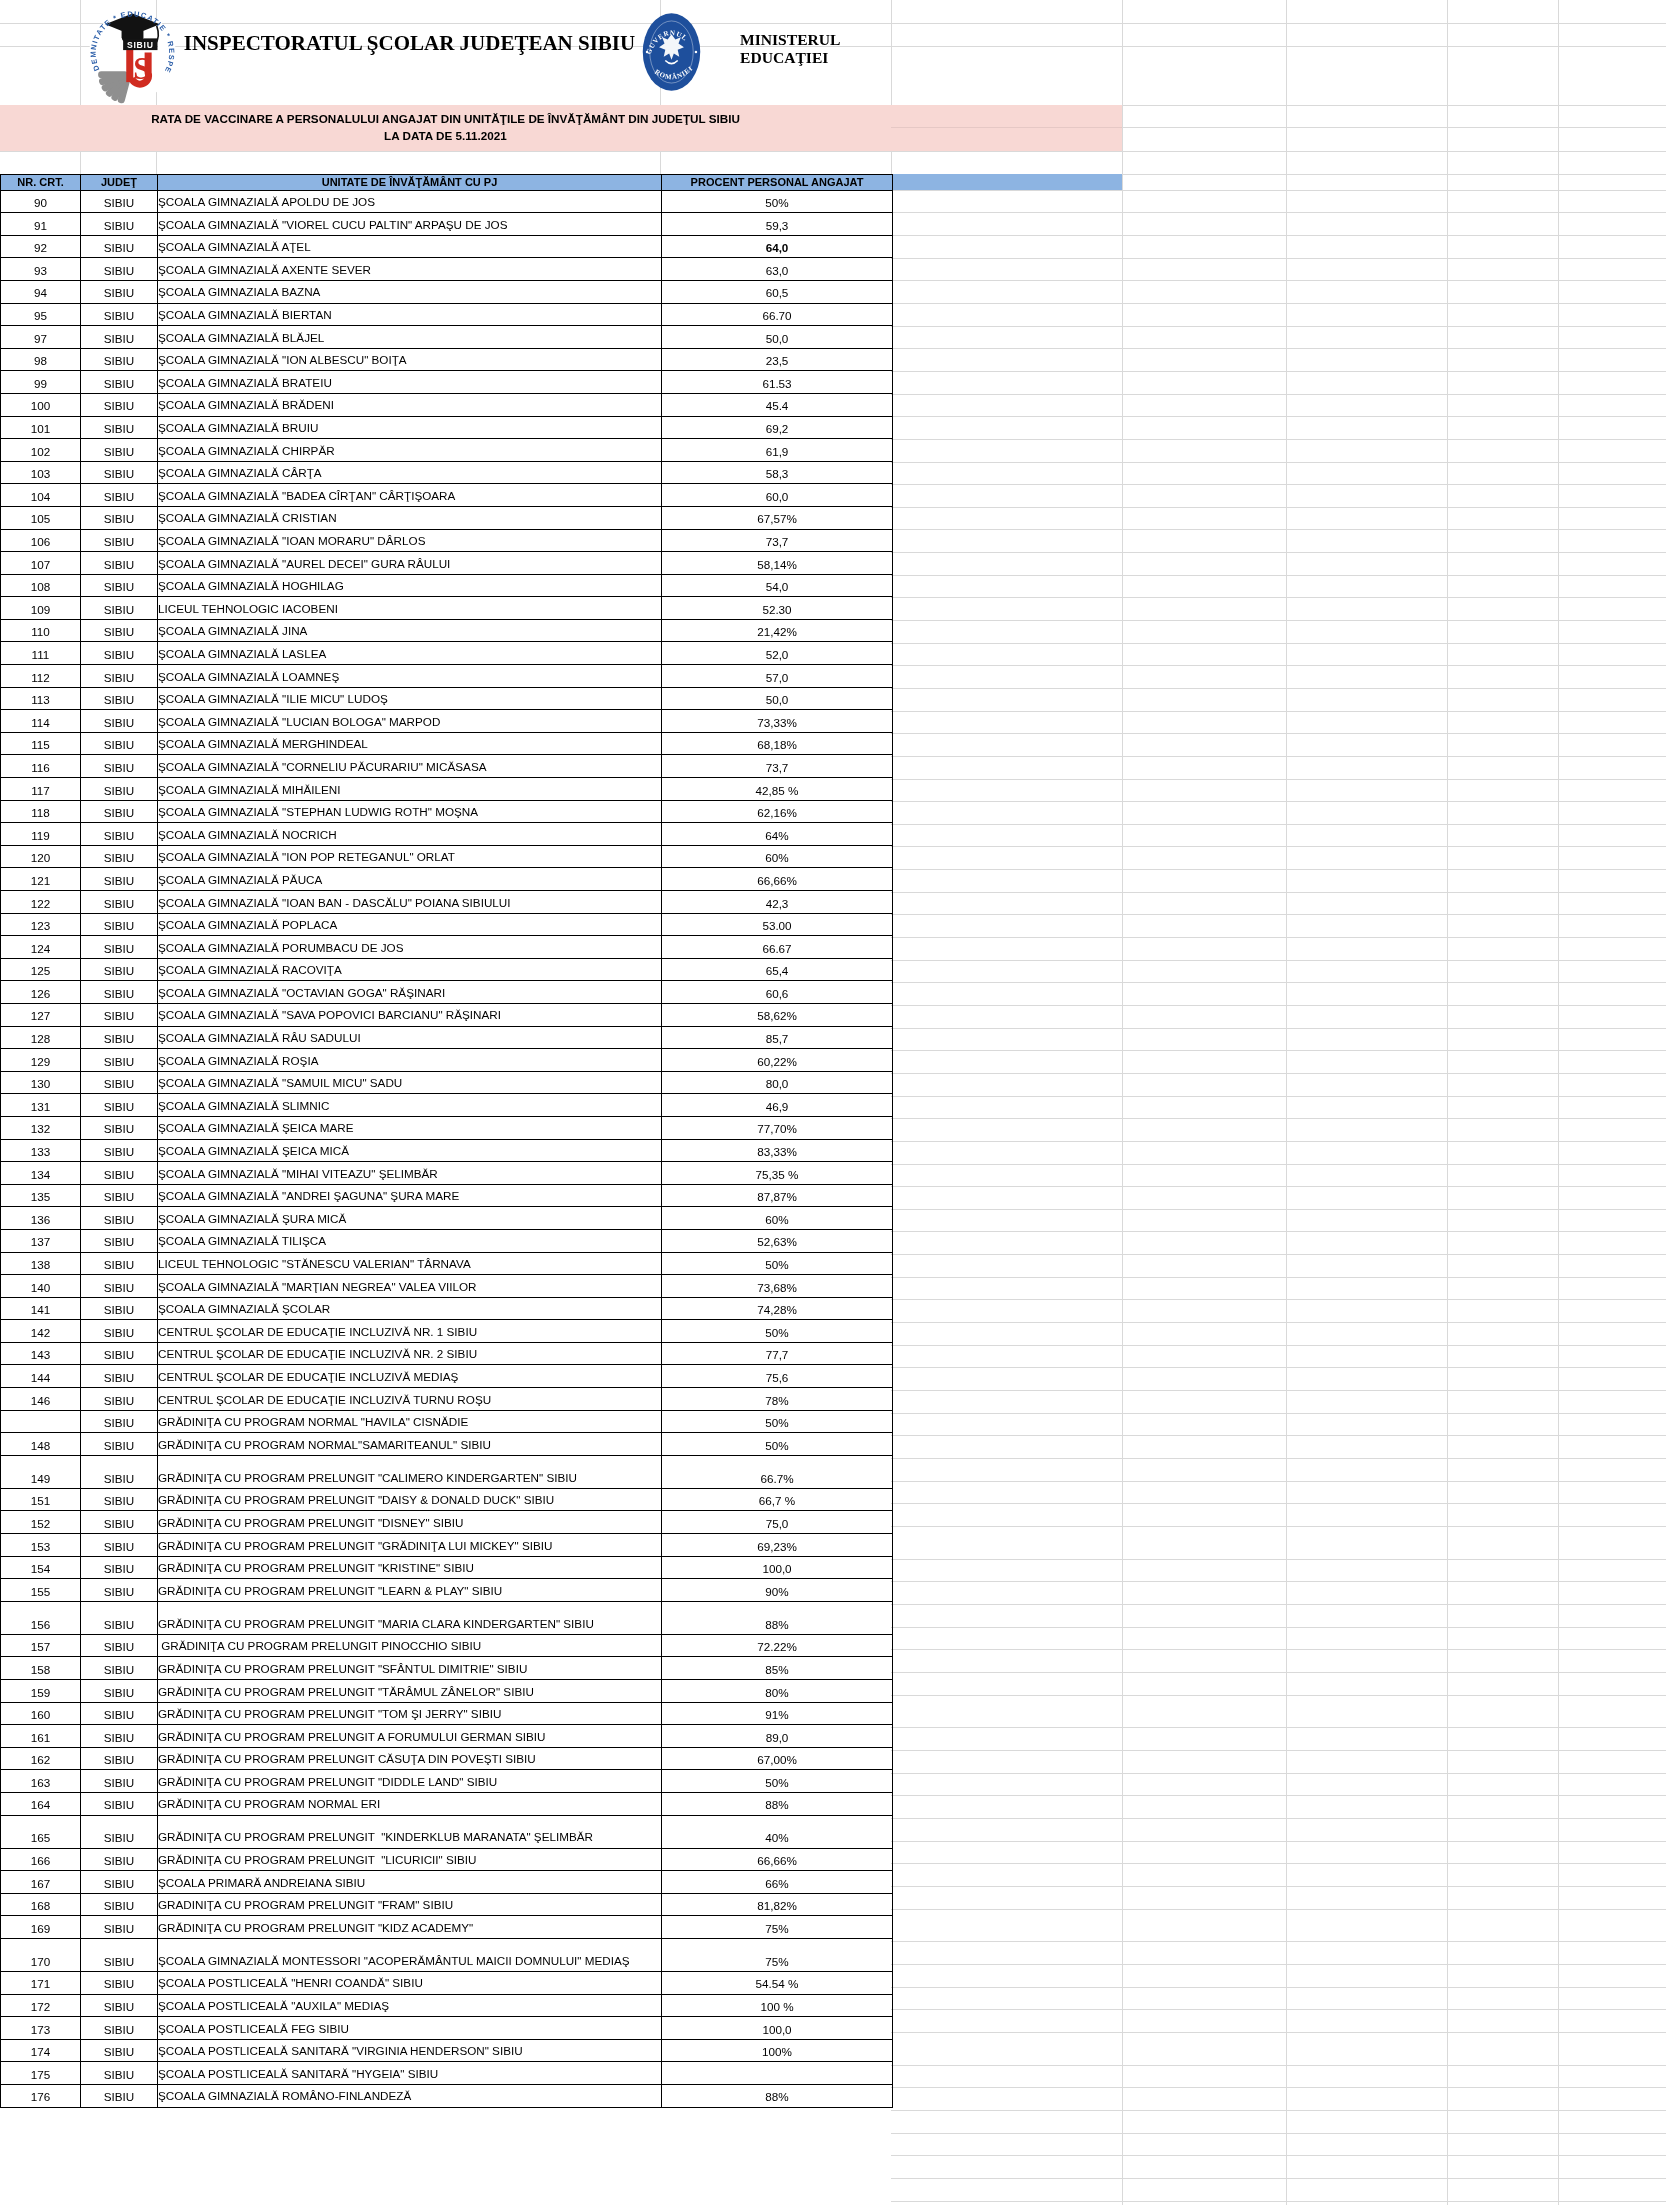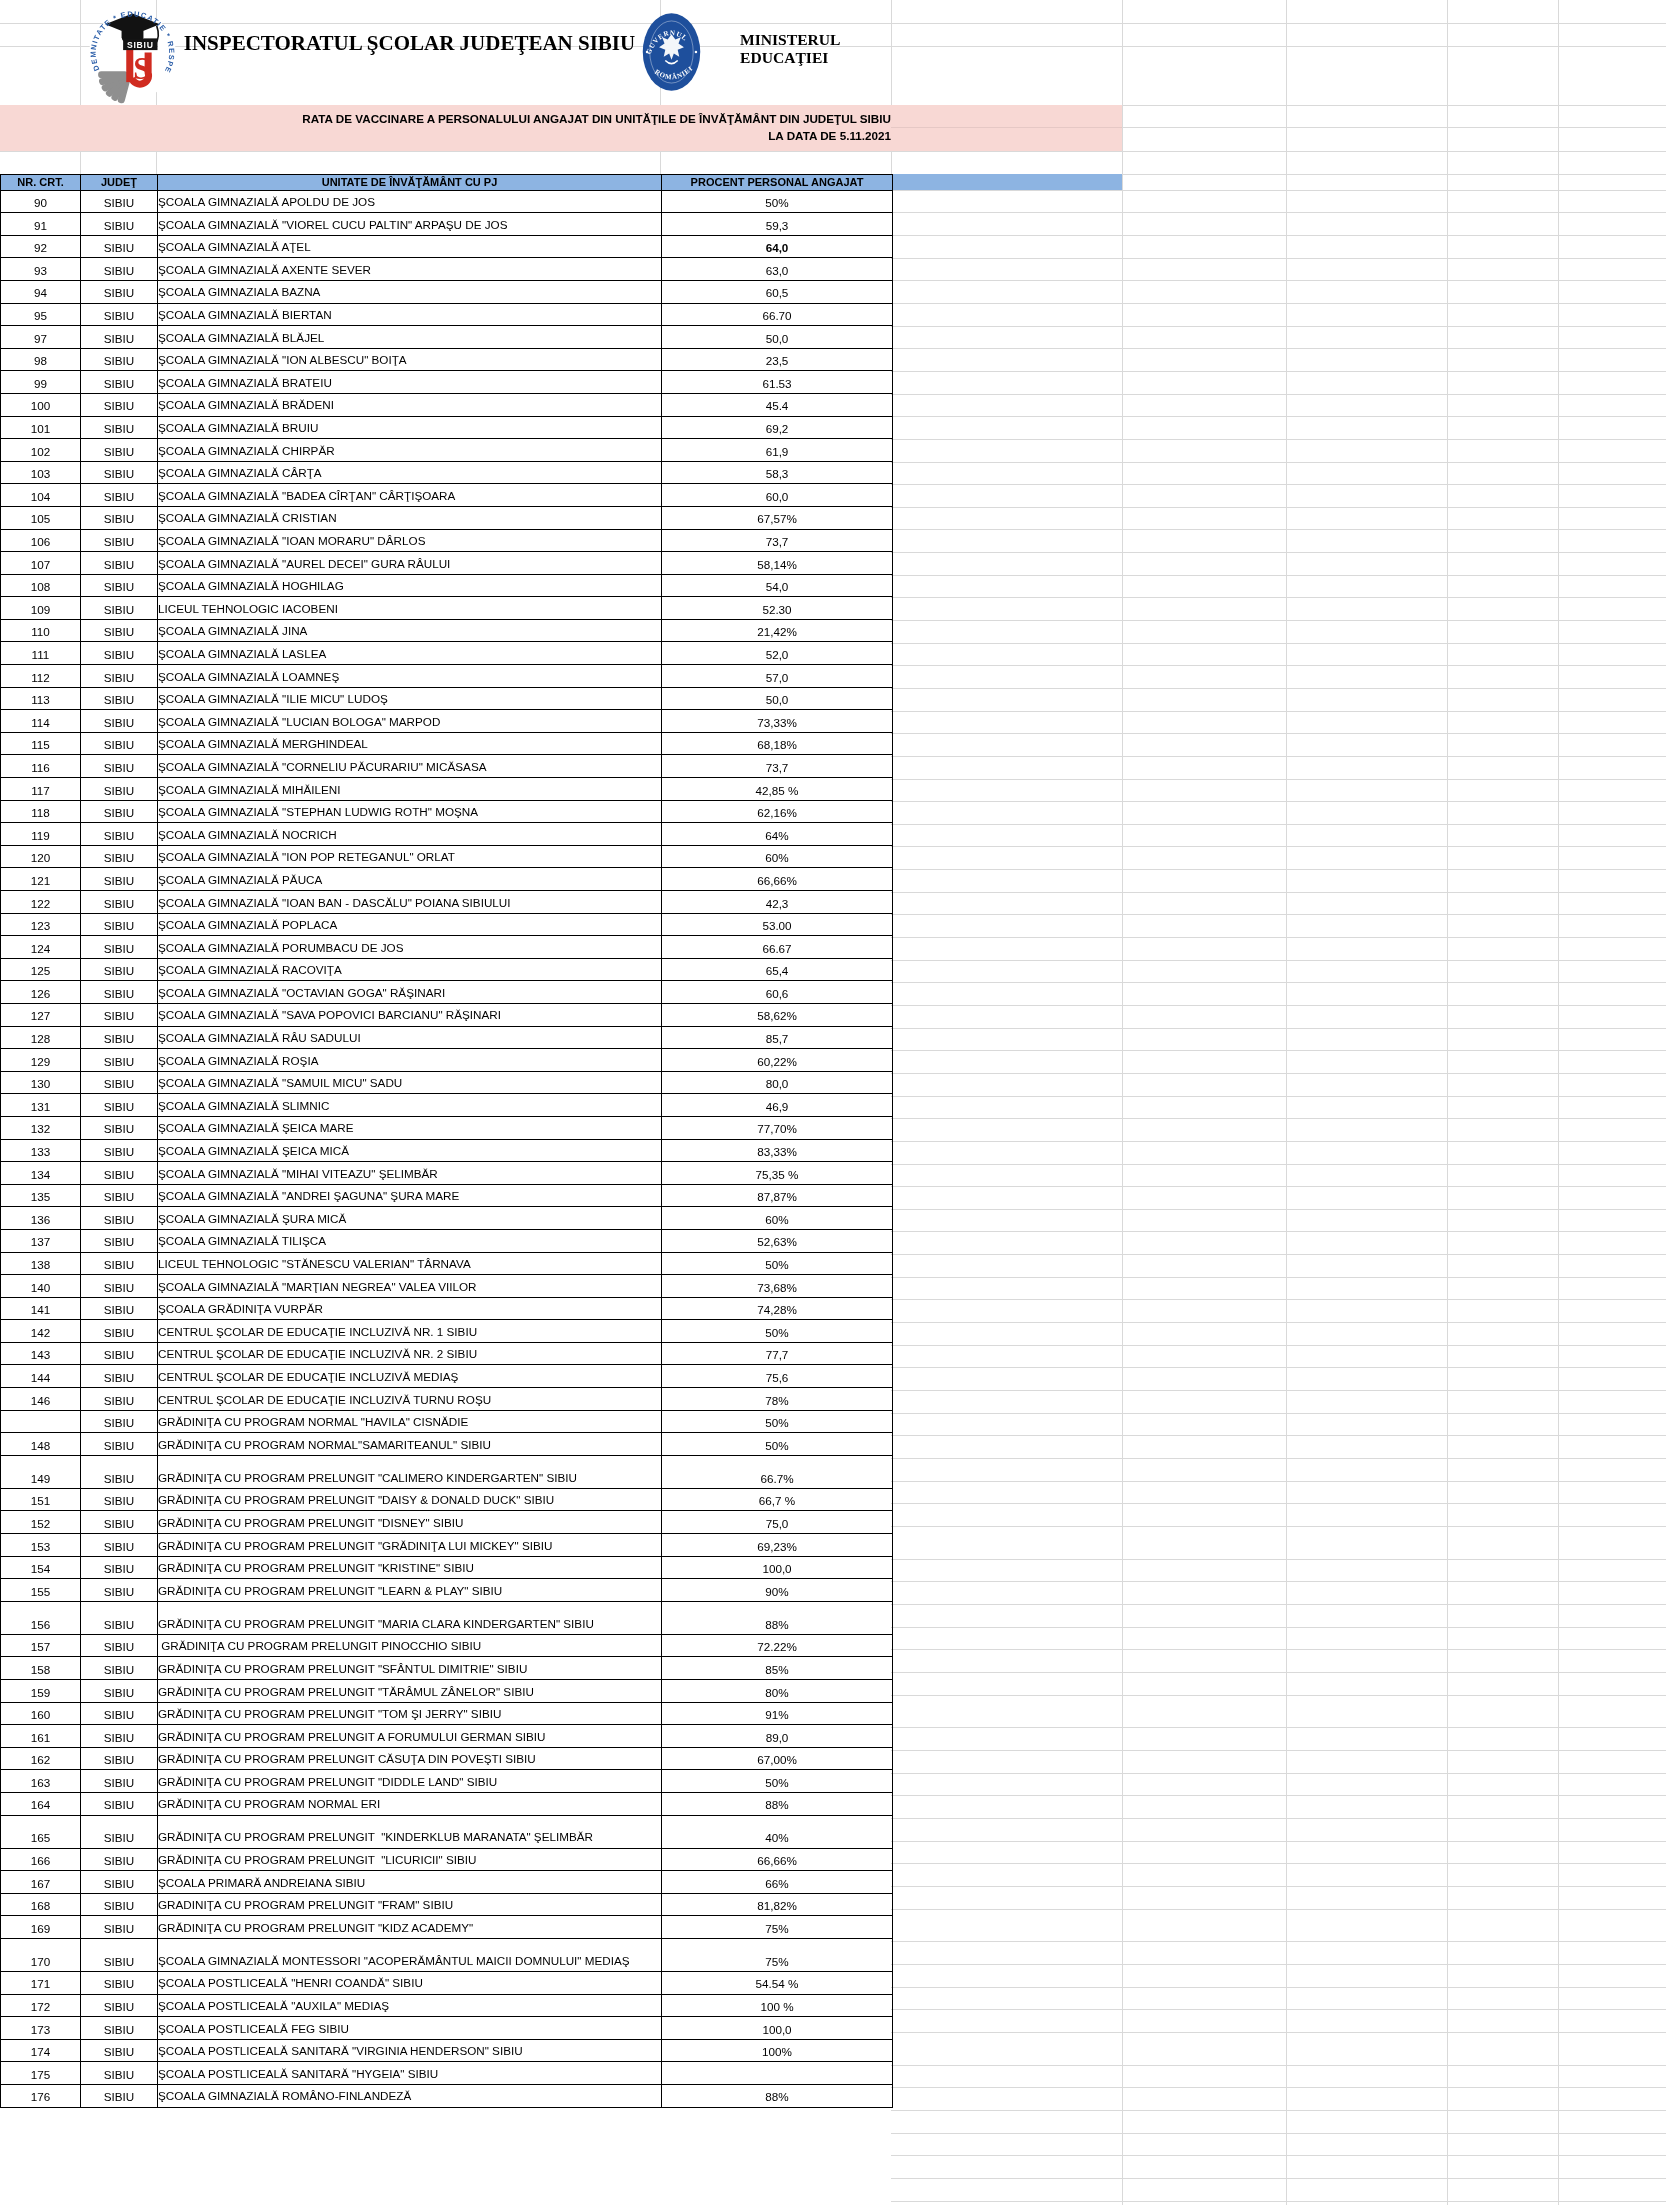--- a/index.html
+++ b/index.html
@@ -3,21 +3,21 @@
 <meta charset="utf-8">
 <style>
   html,body{margin:0;padding:0;}
   body{width:1666px;height:2205px;position:relative;background:#fff;
        font-family:"Liberation Sans","DejaVu Sans",sans-serif;color:#000;overflow:hidden;}
   .vline,.hline{position:absolute;background:#d9d9d9;z-index:0;}
   .vline{width:0.8px;}
   .hline{height:0.8px;}
   .hline-right{position:absolute;left:0;width:100%;height:0.8px;background:#d9d9d9;}
   #banner{position:absolute;left:0;top:105px;width:1122px;height:46px;background:#f8d8d4;z-index:1;}
-  #banner .btxt{width:891px;padding-top:6.2px;text-align:right;font-weight:bold;
+  #banner .btxt{width:891px;padding-top:6.2px;text-align:center;font-weight:bold;
                 font-size:11.7px;line-height:16.4px;}
   #banner-divider{position:absolute;left:891px;top:127px;width:231px;height:0.8px;
                   background:rgba(0,0,0,0.07);z-index:2;}
   #title{position:absolute;left:159px;top:31px;width:501px;text-align:center;
          font-family:"Liberation Serif","DejaVu Serif",serif;font-weight:bold;
          font-size:21px;z-index:2;}
   #ministry{position:absolute;left:740px;top:31px;font-family:"Liberation Serif","DejaVu Serif",serif;
             font-weight:bold;font-size:15.6px;line-height:18px;z-index:2;}
   #isj-logo{position:absolute;left:87px;top:3.9px;z-index:2;}
   #gov-logo{position:absolute;left:642px;top:11.7px;z-index:2;}
@@ -520,21 +520,21 @@
       </tr>
       <tr>
         <td class="c-nr">140</td>
         <td class="c-jud">SIBIU</td>
         <td class="c-unit">ŞCOALA GIMNAZIALĂ "MARŢIAN NEGREA" VALEA VIILOR</td>
         <td class="c-pct">73,68%</td>
       </tr>
       <tr>
         <td class="c-nr">141</td>
         <td class="c-jud">SIBIU</td>
-        <td class="c-unit">ŞCOALA GRĂDINIŢA VURPĂR</td>
+        <td class="c-unit">ŞCOALA GIMNAZIALĂ ŞCOLAR</td>
         <td class="c-pct">74,28%</td>
       </tr>
       <tr>
         <td class="c-nr">142</td>
         <td class="c-jud">SIBIU</td>
         <td class="c-unit">CENTRUL ŞCOLAR DE EDUCAŢIE INCLUZIVĂ NR. 1 SIBIU</td>
         <td class="c-pct">50%</td>
       </tr>
       <tr>
         <td class="c-nr">143</td>

